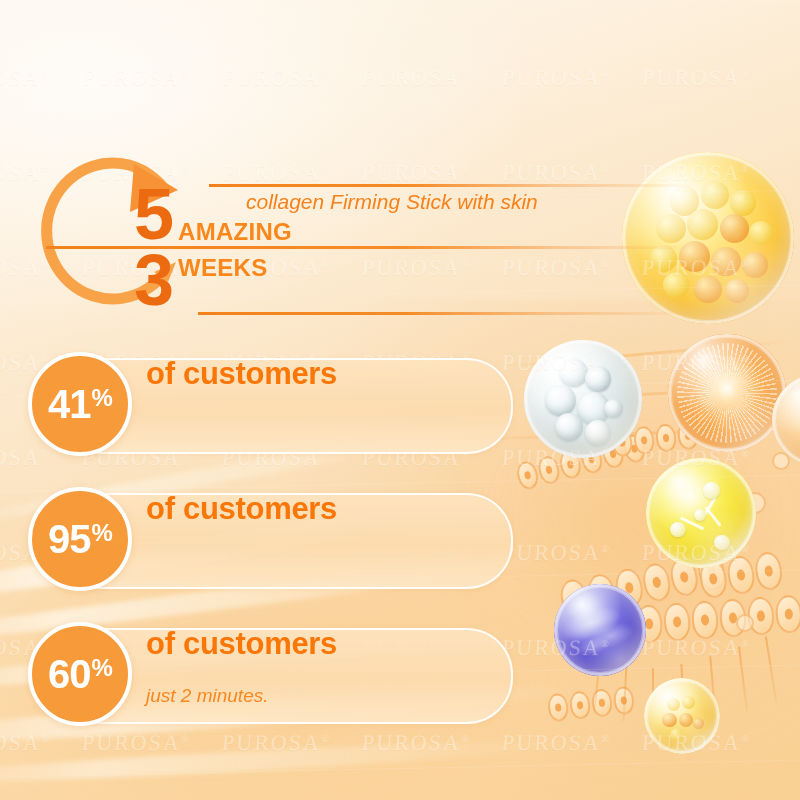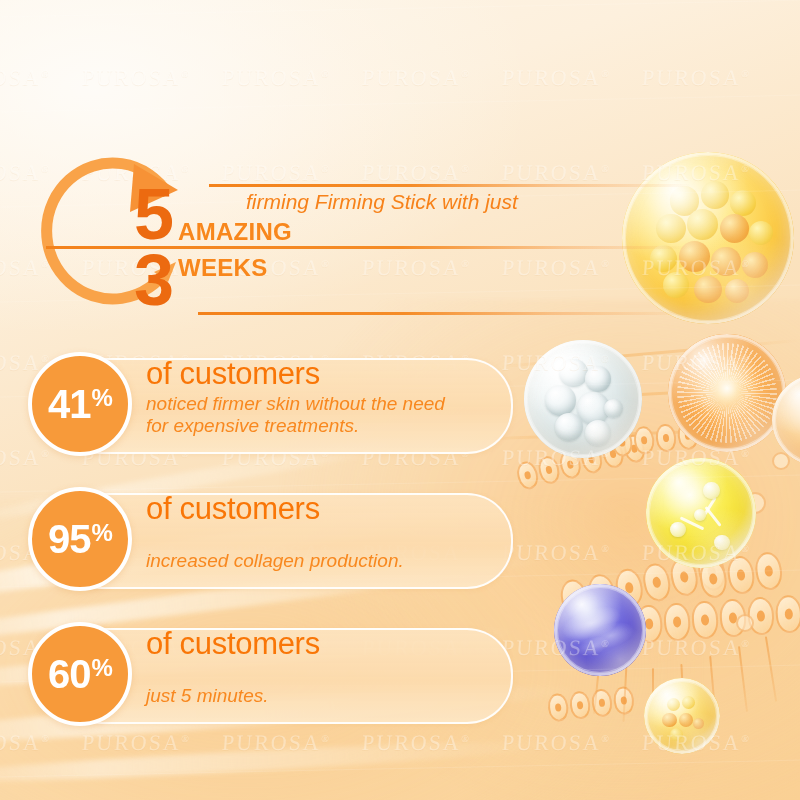--- a/index.html
+++ b/index.html
@@ -142,21 +142,21 @@
     box-shadow:0 2px 6px rgba(228,150,70,.25);
   }
   .badge .pct{
     color:#ffffff;font-weight:bold;font-size:40px;line-height:1;
     display:flex;align-items:flex-start;letter-spacing:-1px;
   }
   .badge .pct .sign{font-size:24px;line-height:1;margin-top:2px;margin-left:1px;}
 
   .stat-txt{position:absolute;left:134px;top:6px;width:350px;}
   .stat-head{
-    font-size:31px;font-weight:normal;color:#f97607;line-height:1.05;letter-spacing:-.3px;
+    font-size:31px;font-weight:bold;color:#f97607;line-height:1.05;letter-spacing:-.3px;
   }
   .stat-sub{
     margin-top:2px;font-style:italic;font-size:19px;color:#f8881f;line-height:1.2;
   }
 
   
   .sphere{position:absolute;border-radius:50%;overflow:hidden;}
   .sphere .gloss{
     position:absolute;inset:0;border-radius:50%;
     background:
@@ -464,70 +464,65 @@
       <div class="rule r2"></div>
       <div class="rule r3"></div>
 
       <div class="bignum n5">5</div>
       <div class="unit u1">AMAZING</div>
 
       <div class="bignum n3">3</div>
       <div class="unit u2">WEEKS</div>
 
       <div class="tline t1">
-        <span>firming Firming Stick with just</span><br>
+        <span>collagen Firming Stick with skin</span><br>
       </div>
 
     </div>
   </div>
 
   <div class="stat s1">
     <div class="pill"></div>
     <div class="badge">
       <div class="pct">
         <span>41</span>
           <span class="sign">%</span>
       </div>
     </div>
     <div class="stat-txt">
       <div class="stat-head">of customers</div>
-      <div class="stat-sub">
-        <span>noticed firmer skin without the need</span><br>
-        <span>for expensive treatments.</span>
-      </div>
     </div>
   </div>
 
   <div class="stat s2">
     <div class="pill"></div>
     <div class="badge">
       <div class="pct">
         <span>95</span>
           <span class="sign">%</span>
       </div>
     </div>
     <div class="stat-txt">
       <div class="stat-head">of customers</div>
       <div class="stat-sub">
         <br>
-        <span>increased collagen production.</span>
       </div>
     </div>
   </div>
 
   <div class="stat s3">
     <div class="pill"></div>
     <div class="badge">
       <div class="pct">
         <span>60</span>
           <span class="sign">%</span>
       </div>
     </div>
     <div class="stat-txt">
       <div class="stat-head">of customers</div>
       <div class="stat-sub">
         <br>
-        <span>just 5 minutes.</span>
+        <span>just 2 minutes.</span>
       </div>
     </div>
   </div>
 
 </div>
 
 </body></html>

